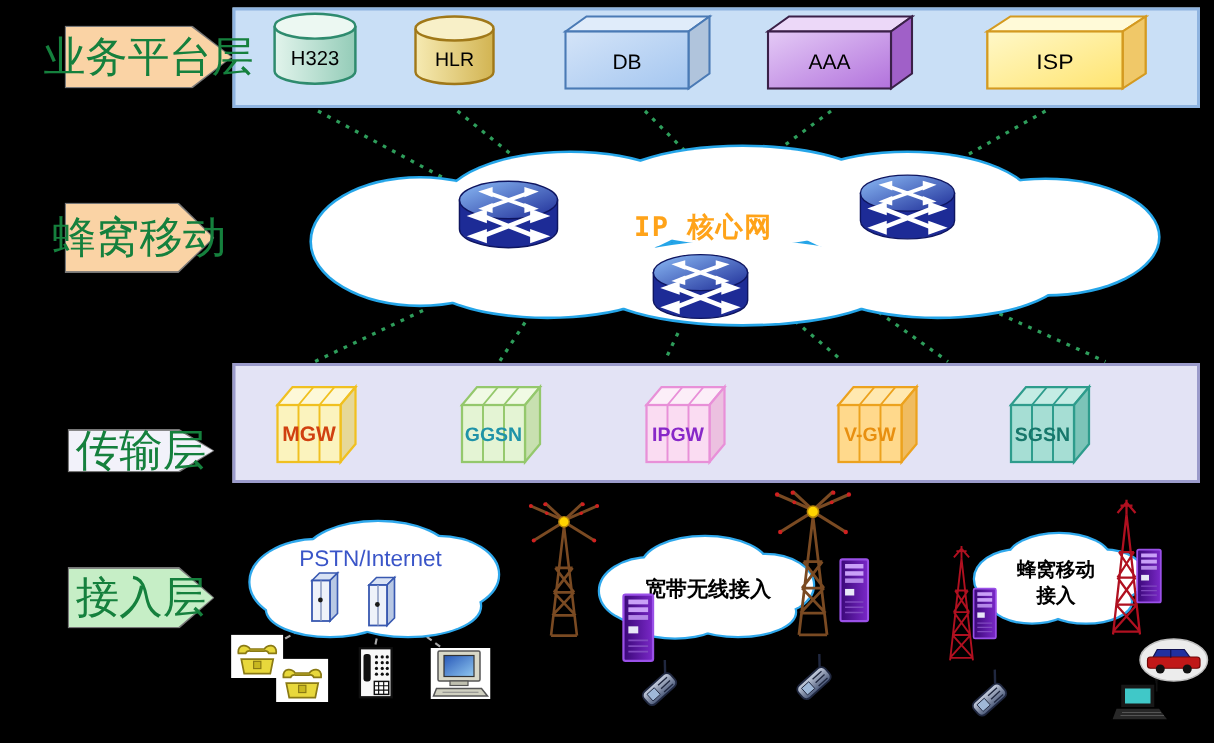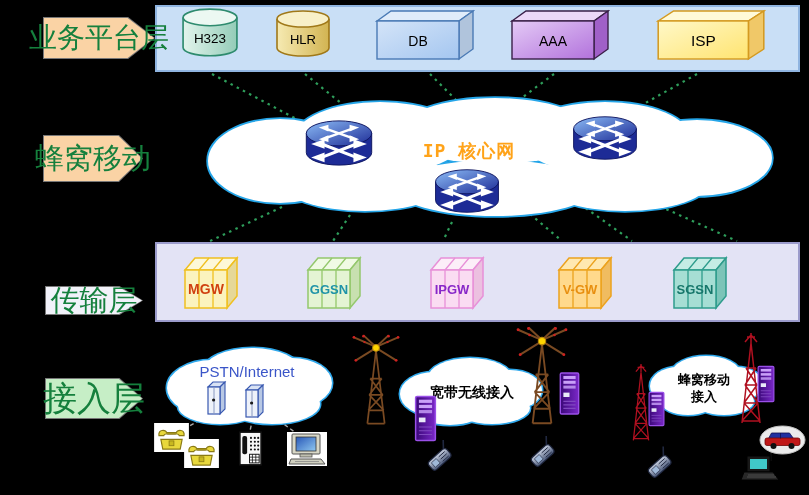--- a/index.html
+++ b/index.html
@@ -21,21 +21,21 @@
     clip-path:polygon(0 0,76% 0,100% 50%,76% 100%,0 100%);}
   .layer-label .txt{position:relative;white-space:nowrap;color:#15803d;z-index:2;
     font-family:Liberation Sans, sans-serif;}
   #lbl-platform{left:43px;top:17px;width:112px;height:42px;}
   #lbl-platform .txt{font-size:28px;}
   #lbl-core{left:43px;top:135px;width:100px;height:47px;}
   #lbl-core .txt{font-size:29px;}
   #lbl-transport{left:45px;top:258px;width:98px;height:29px;margin-top:28px;}
   #lbl-transport .txt{font-size:29px;}
   #lbl-access{left:45px;top:378px;width:98px;height:41px;}
-  #lbl-access .txt{font-size:34px;}
+  #lbl-access .txt{font-size:29px;}
   .fill-peach{background:#FAD3A5;}
   .fill-lav{background:#F2F2FA;}
   .fill-green{background:#C6EEC6;}
   
   #ip-core-label{left:399px;top:139px;width:140px;text-align:center;
     color:#FFA319;font-weight:bold;font-size:18px;letter-spacing:1px;z-index:6;
     font-family:"DejaVu Sans Mono","Liberation Mono",monospace;}
   svg{display:block;}
   .z1{z-index:1}.z2{z-index:2}.z3{z-index:3}.z4{z-index:4}.z5{z-index:5}.z6{z-index:6}
 </style>

